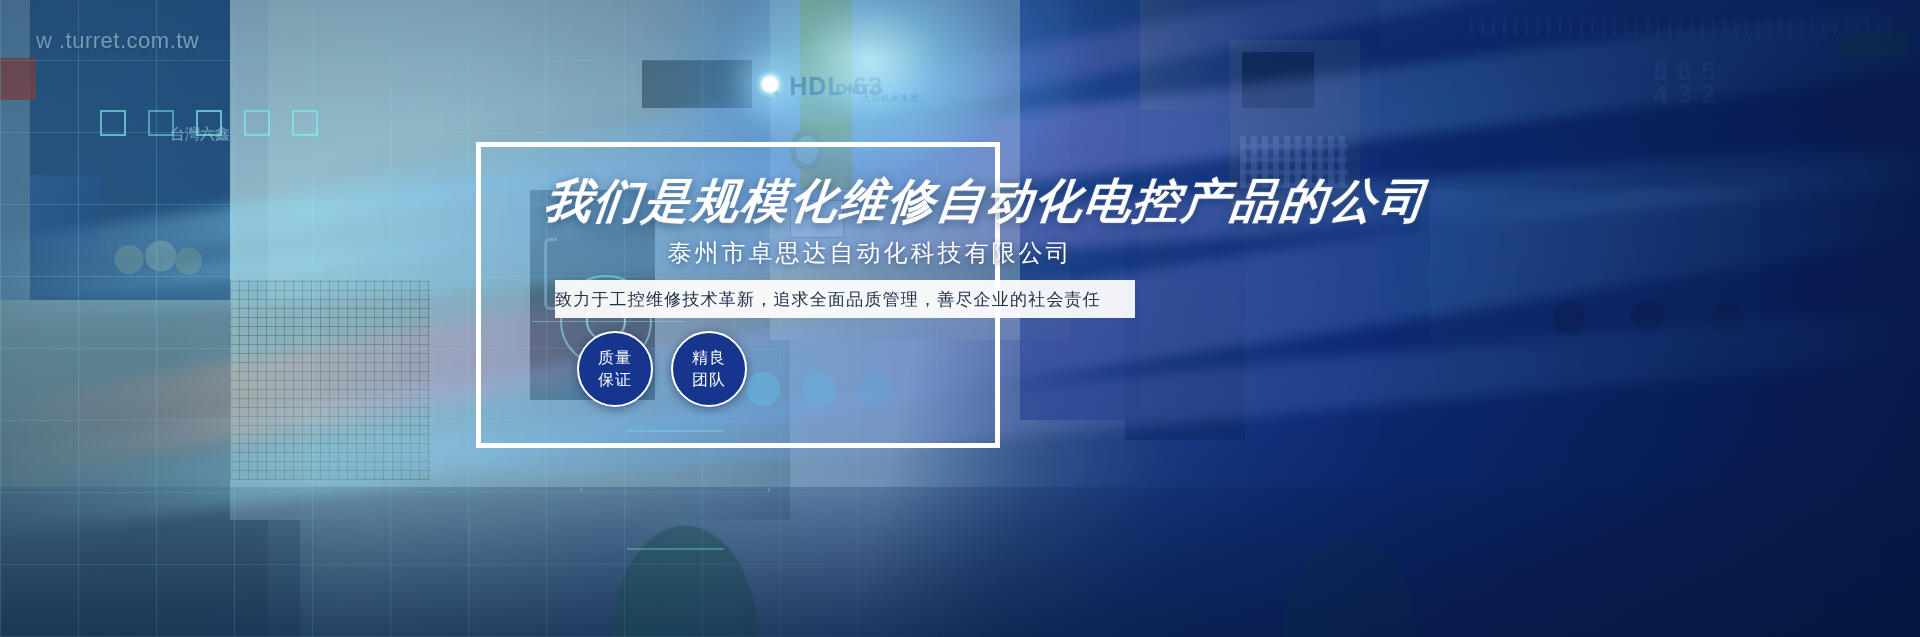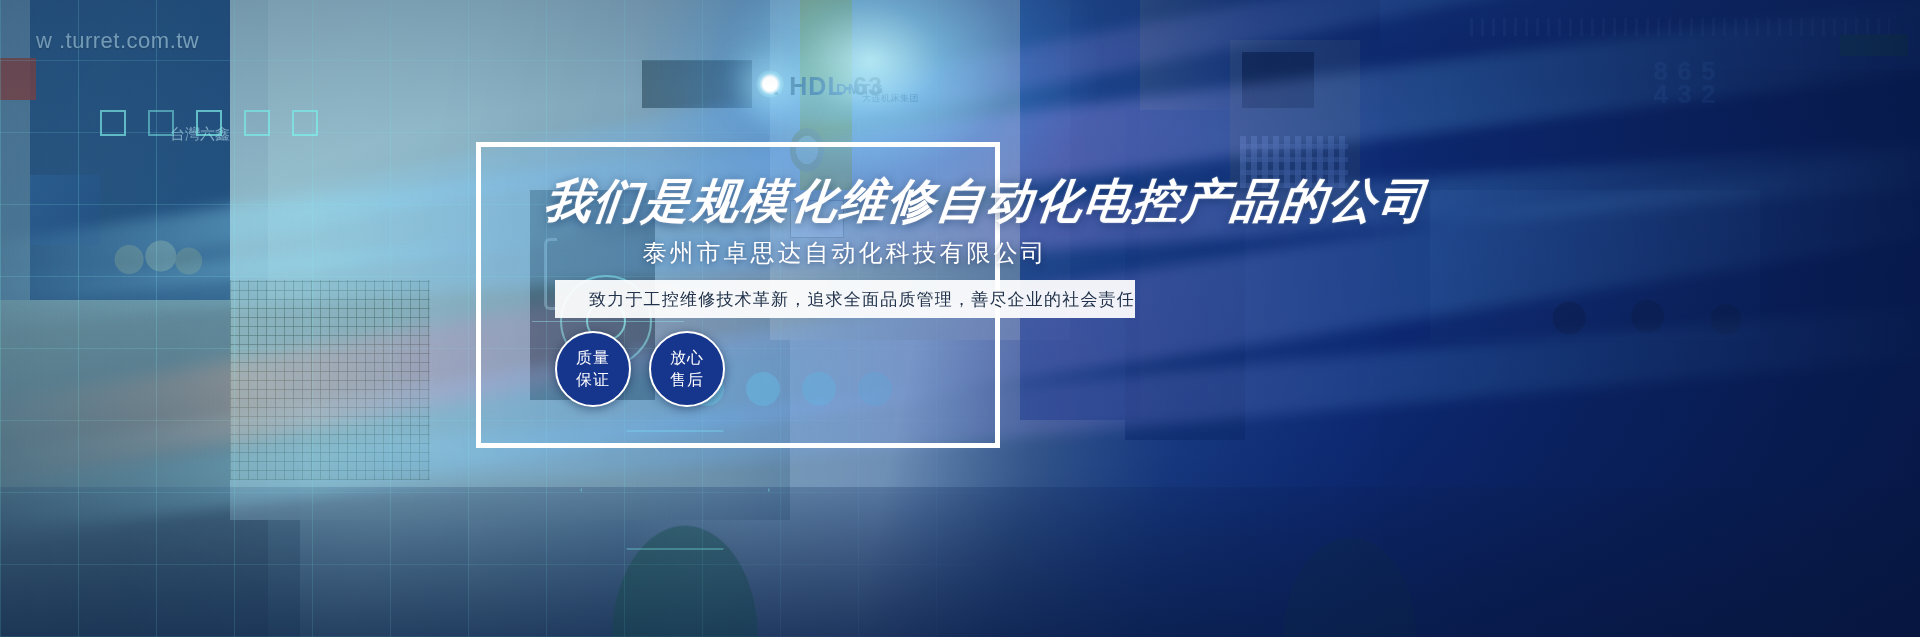--- a/index.html
+++ b/index.html
@@ -305,32 +305,32 @@
   .headline{
     position:absolute;left:545px;top:178px;width:780px;
     font-family:"Liberation Serif","DejaVu Serif",serif;
     font-style:italic;font-weight:700;
     font-size:47px;line-height:1;letter-spacing:2px;color:#ffffff;
     white-space:nowrap;
     text-shadow:0 2px 10px rgba(10,40,90,.55), 0 0 2px rgba(255,255,255,.5);
     transform:skewX(-6deg);
   }
   .company-wrap{
-    position:absolute;left:555px;top:237px;width:580px;text-align:center;
+    position:absolute;left:580px;top:237px;width:580px;text-align:center;
   }
   .slogan-bar{
     position:absolute;left:555px;top:280px;width:580px;height:38px;
     background:rgba(255,255,255,.93);
-    display:flex;align-items:center;justify-content:flex-end;
+    display:flex;align-items:center;justify-content:flex-start;
   }
   .slogan-text{
     font-size:17px;color:#21324a;letter-spacing:1.2px;white-space:nowrap;
   }
   .circles{
-    position:absolute;left:555px;top:331px;width:553px;height:78px;
+    position:absolute;left:577px;top:331px;width:553px;height:78px;
     display:flex;gap:18px;
   }
   .circle{
     width:76px;height:76px;border-radius:50%;
     background:#16358c;border:2px solid #ffffff;
     display:flex;flex-direction:column;align-items:center;justify-content:center;
     color:#ffffff;font-size:16px;line-height:1.35;letter-spacing:1px;
     box-shadow:0 2px 10px rgba(5,20,60,.45);
   }
 </style>
@@ -428,19 +428,19 @@
     <div class="slogan-bar">
       <span class="slogan-text">致力于工控维修技术革新，追求全面品质管理，善尽企业的社会责任</span>
     </div>
 
     <div class="circles">
       <div class="circle">
         <span>质量</span>
         <span>保证</span>
       </div>
       <div class="circle">
-        <span>放心</span>
-        <span>售后</span>
+        <span>精良</span>
+        <span>团队</span>
       </div>
     </div>
 
   </div>
 </div>
 
 </body></html>

